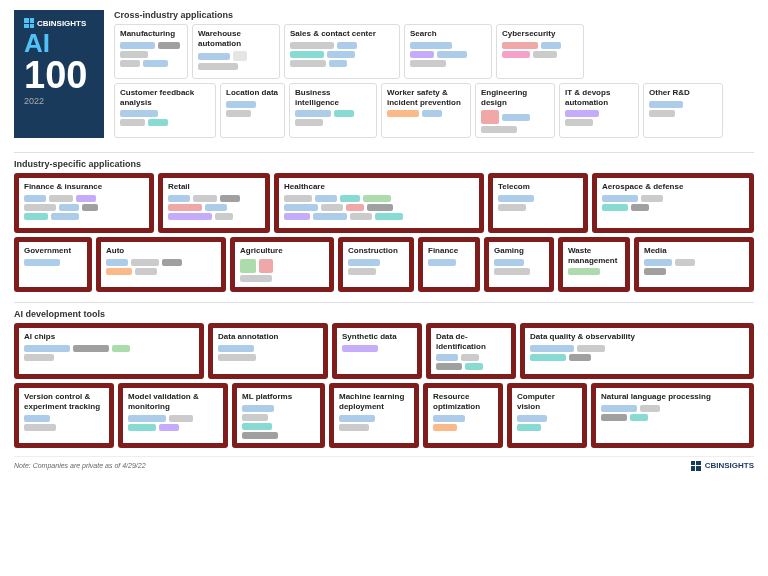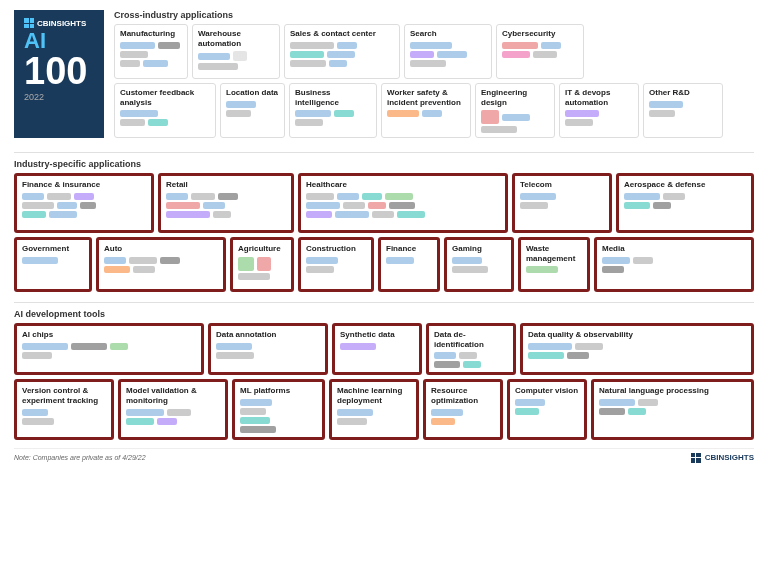--- a/index.html
+++ b/index.html
@@ -50,21 +50,21 @@
       grid-template-columns: 1fr 1fr;
       gap: 1px;
       width: 10px;
       height: 10px;
     }
     .logo-brand .grid-icon span {
       background: #4fc3f7;
       display: block;
     }
     .logo-ai {
-      font-size: 22px;
+      font-size: 26px;
       font-weight: bold;
       color: #4fc3f7;
       line-height: 1;
     }
     .logo-100 {
       font-size: 38px;
       font-weight: bold;
       color: #fff;
       line-height: 1;
     }
@@ -170,21 +170,21 @@
       background: #1a3a5c;
       display: block;
     }
 
     .industry-row {
       display: flex;
       gap: 4px;
       margin-bottom: 4px;
     }
     .industry-card {
-      border: 3px solid #7f1d1d;
+      border: 5px solid #7f1d1d;
       border-radius: 3px;
       padding: 4px 5px;
       background: #fff;
     }
 
     
     .blurred-logos {
       opacity: 0.5;
     }
 
@@ -414,21 +414,21 @@
             <span class="lp lp-blue" style="width:20px"></span>
             <span class="lp lp-dark" style="width:16px"></span>
           </div>
           <div class="logo-row">
             <span class="lp lp-teal" style="width:24px"></span>
             <span class="lp lp-blue" style="width:28px"></span>
           </div>
         </div>
       </div>
 
-      <div class="industry-card" style="width:136px; min-height:60px">
+      <div class="industry-card" style="width:112px; min-height:60px">
         <div class="card-title">Retail</div>
         <div class="logo-placeholder blurred-logos">
           <div class="logo-row">
             <span class="lp lp-blue" style="width:22px"></span>
             <span class="lp lp-gray" style="width:24px"></span>
             <span class="lp lp-dark" style="width:20px"></span>
           </div>
           <div class="logo-row">
             <span class="lp lp-red" style="width:34px"></span>
             <span class="lp lp-blue" style="width:22px"></span>
@@ -510,21 +510,21 @@
             <span class="lp lp-gray" style="width:28px"></span>
             <span class="lp lp-dark" style="width:20px"></span>
           </div>
           <div class="logo-row">
             <span class="lp lp-orange" style="width:26px"></span>
             <span class="lp lp-gray" style="width:22px"></span>
           </div>
         </div>
       </div>
 
-      <div class="industry-card" style="width:64px; min-height:55px">
+      <div class="industry-card" style="width:104px; min-height:55px">
         <div class="card-title">Agriculture</div>
         <div class="logo-placeholder blurred-logos">
           <div class="logo-row">
             <span class="lp lp-green" style="width:16px;height:14px;border-radius:2px"></span>
             <span class="lp lp-red" style="width:14px;height:14px;border-radius:2px"></span>
           </div>
           <div class="logo-row">
             <span class="lp lp-gray" style="width:32px"></span>
           </div>
         </div>

